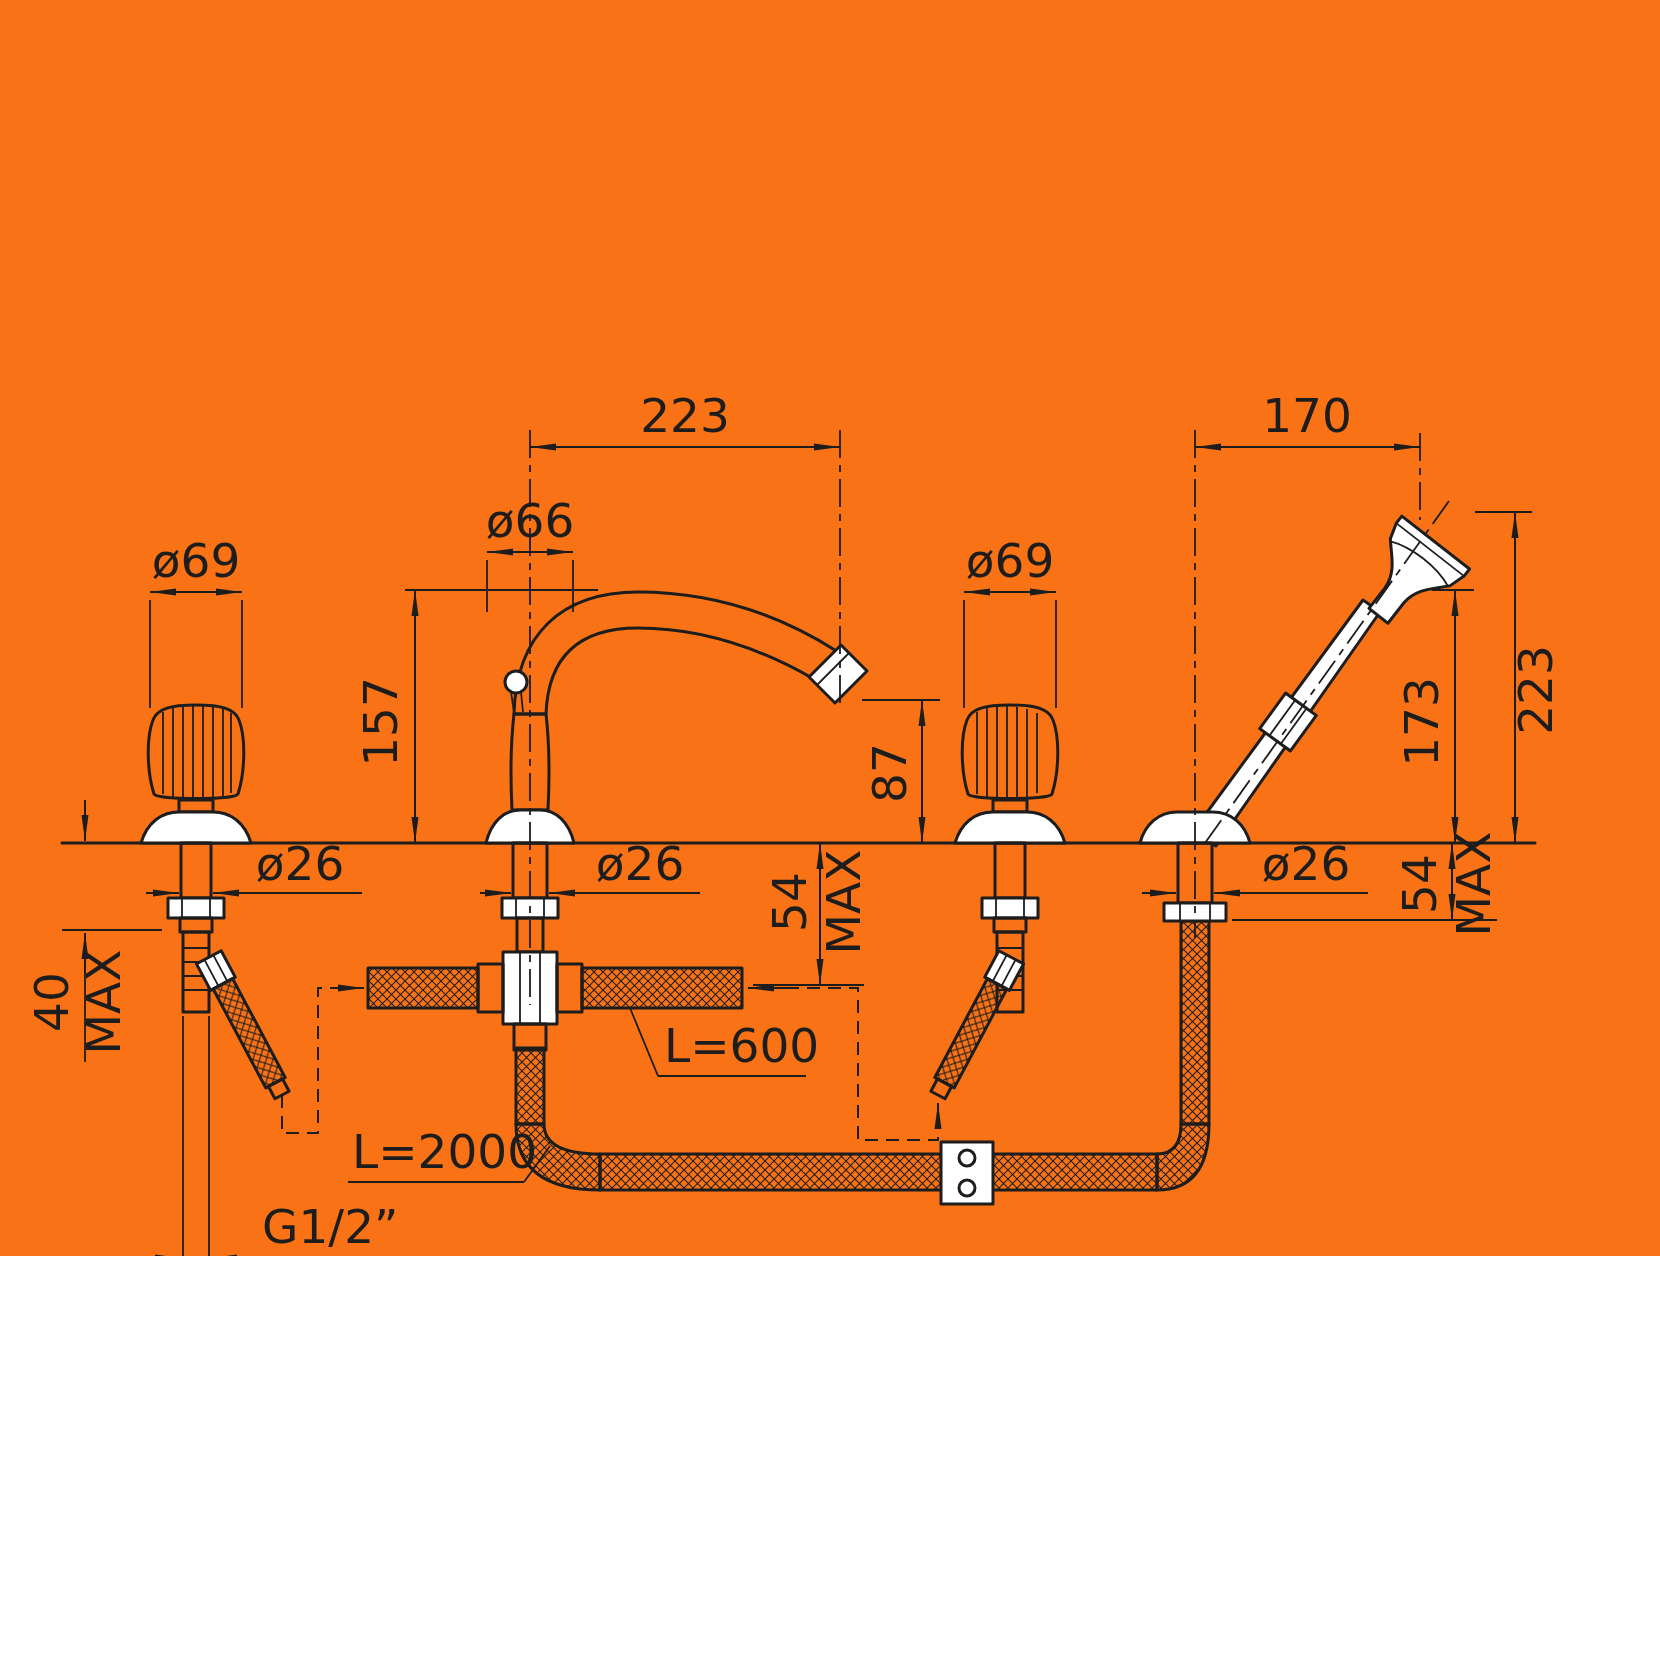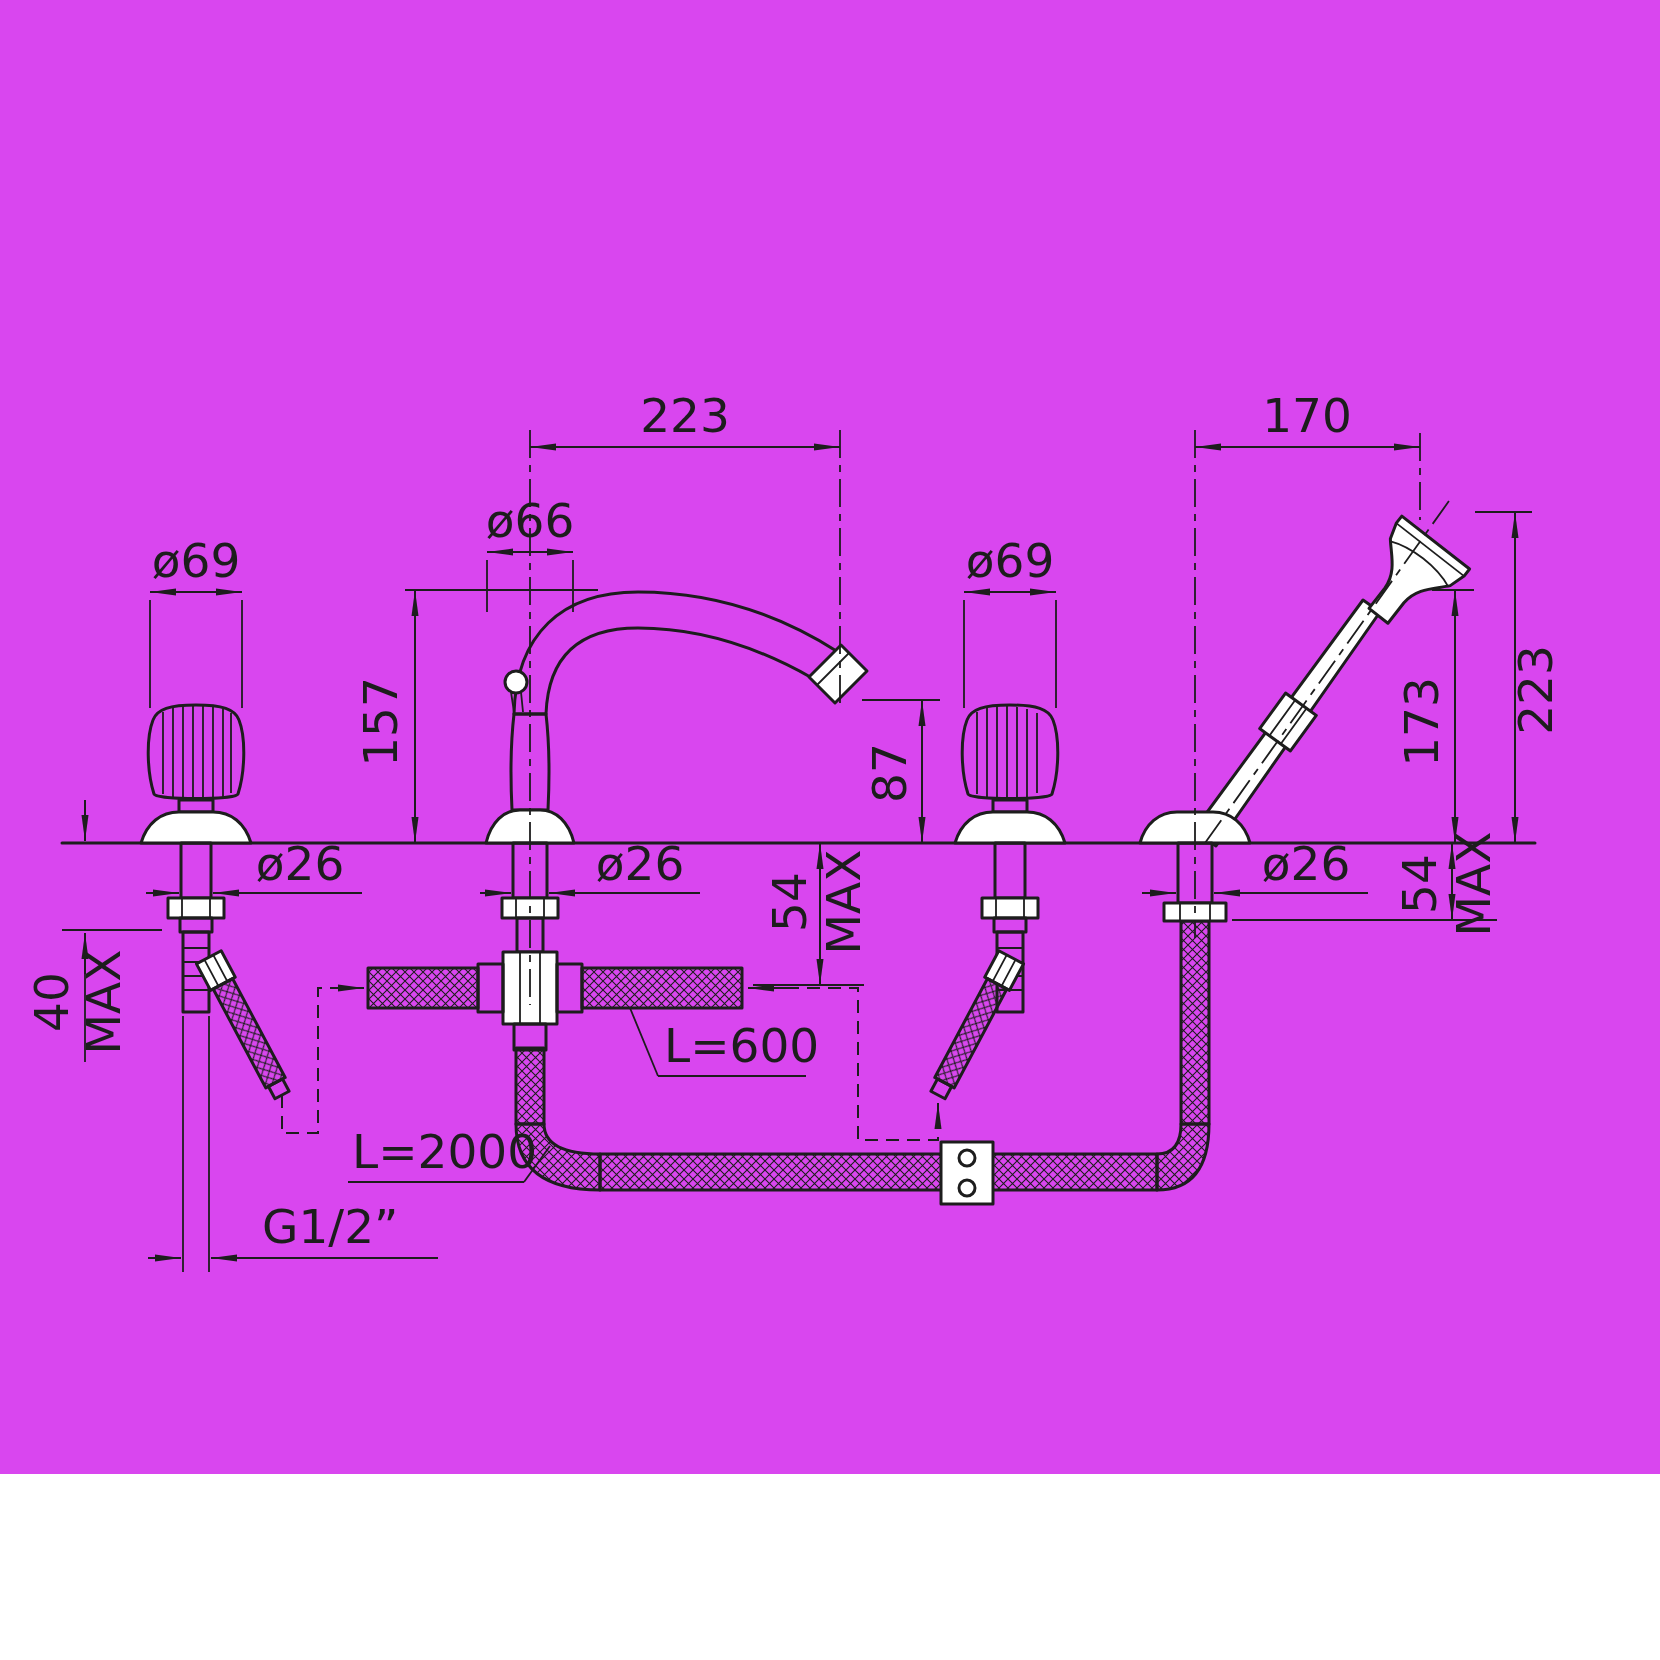--- a/index.html
+++ b/index.html
@@ -1,16 +1,16 @@
 <!DOCTYPE html>
 <html><head>
 <meta charset="utf-8">
 <style>
   html,body{margin:0;padding:0;background:#ffffff;}
-  .stage{width:1660px;height:1474px;position:relative;background:#d946ef;overflow:hidden;}
+  .stage{width:1660px;height:1256px;position:relative;background:#f97316;overflow:hidden;}
   svg{display:block;}
   svg text{font-family:"DejaVu Sans","Liberation Sans",sans-serif;font-size:47px;fill:#1d1d1d;}
   .tm{text-anchor:middle;}
   .ts{text-anchor:start;}
   .geo{fill:none;stroke:#1d1d1d;stroke-width:3;stroke-linejoin:round;stroke-linecap:round;}
   .wf{fill:#ffffff;stroke:#1d1d1d;stroke-width:3;stroke-linejoin:round;}
   .braid{fill:url(#braid);stroke:#1d1d1d;stroke-width:3;stroke-linejoin:round;}
   .dim{fill:none;stroke:#1d1d1d;stroke-width:2;}
   .ext{fill:none;stroke:#1d1d1d;stroke-width:1.8;}
   .cl{fill:none;stroke:#1d1d1d;stroke-width:1.8;stroke-dasharray:28 7 7 7;}

